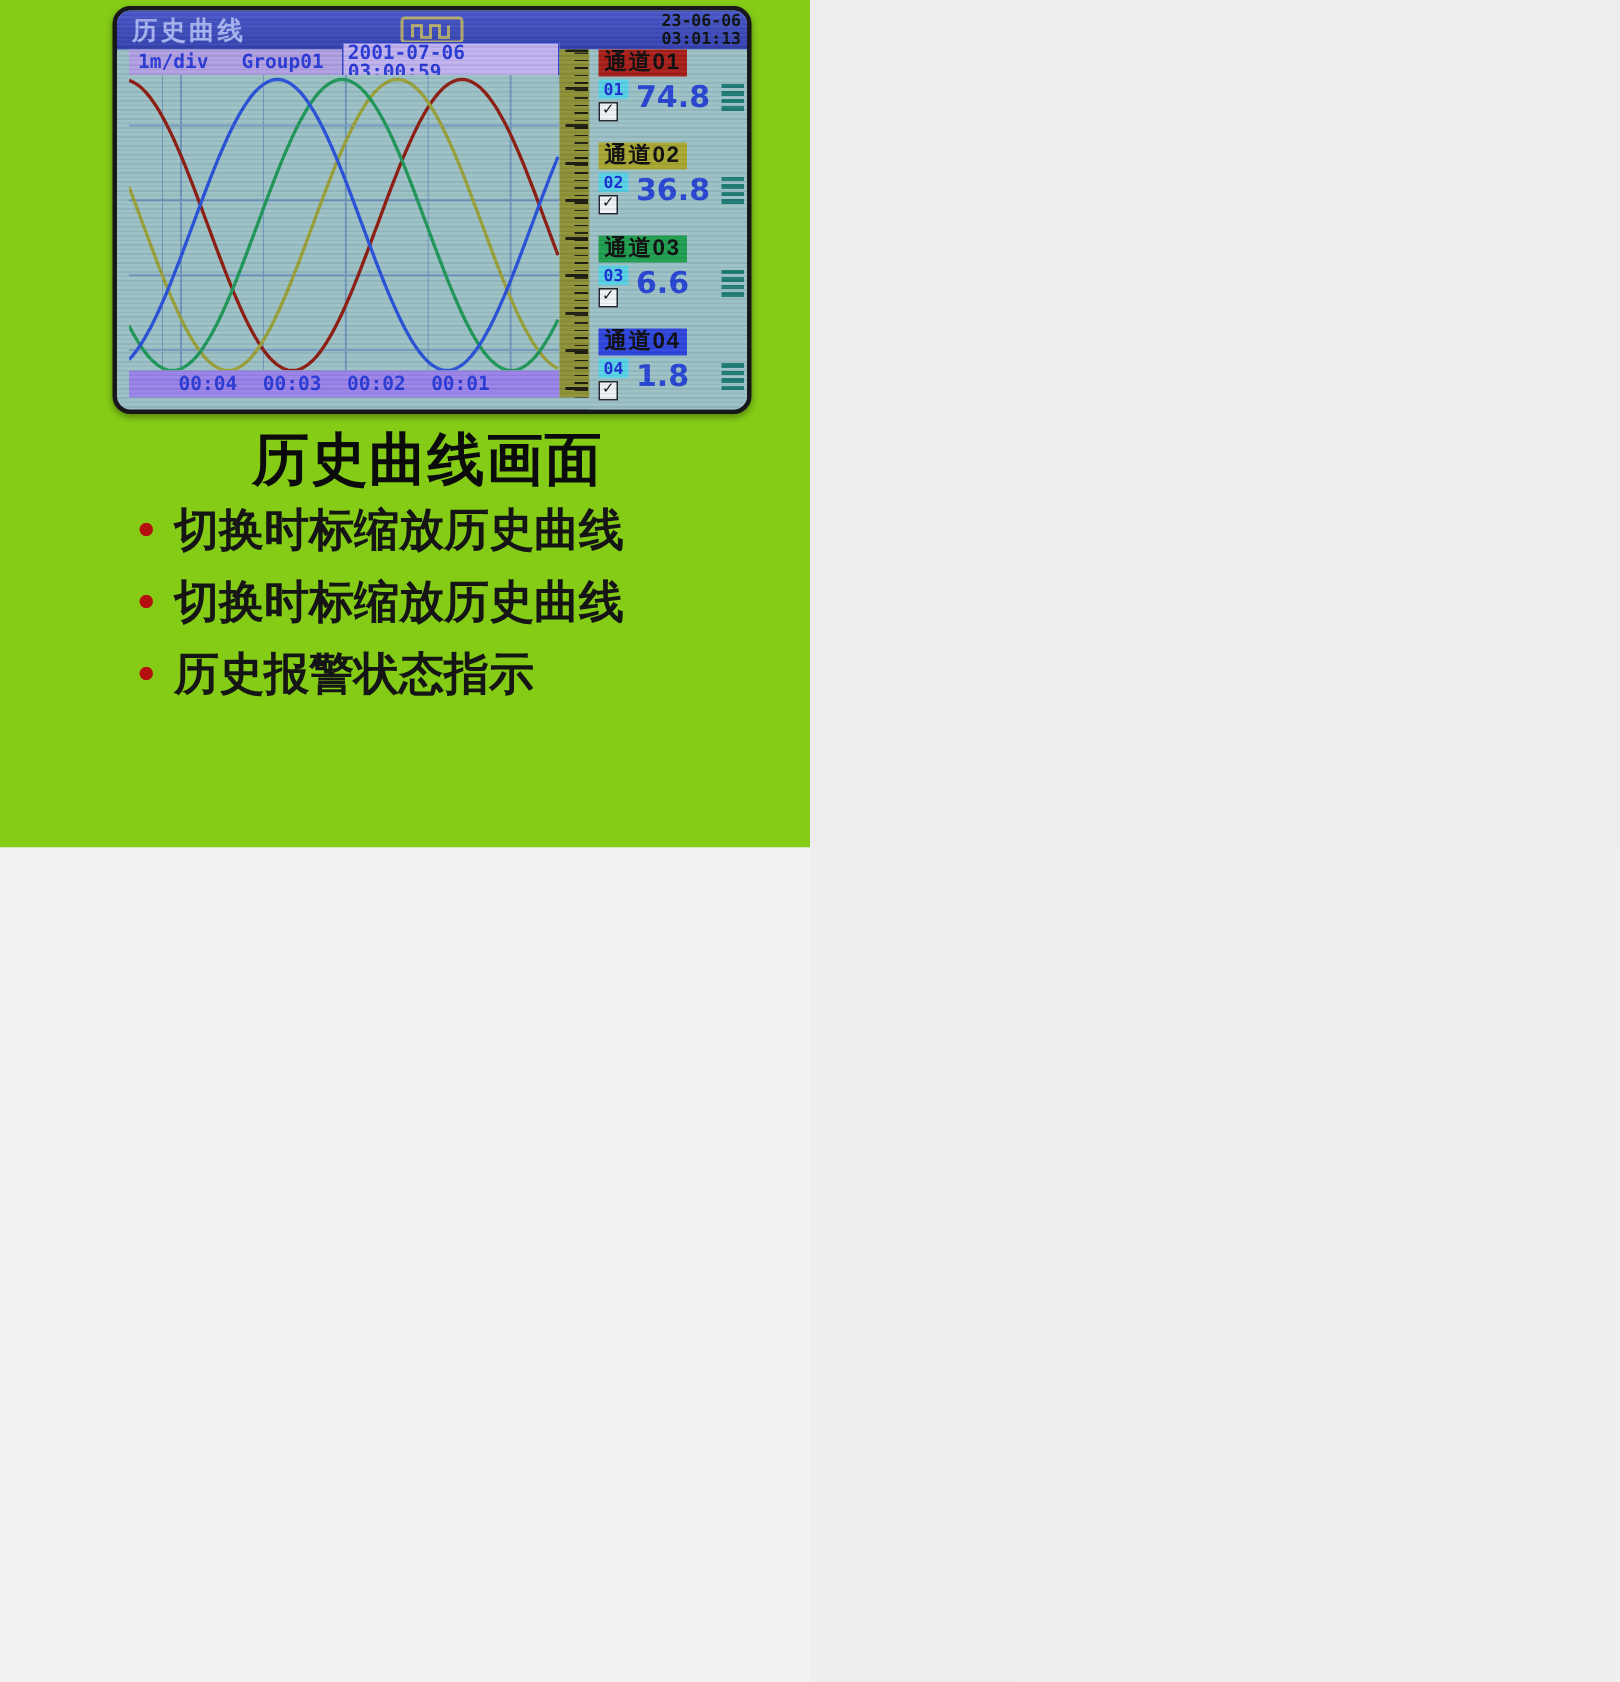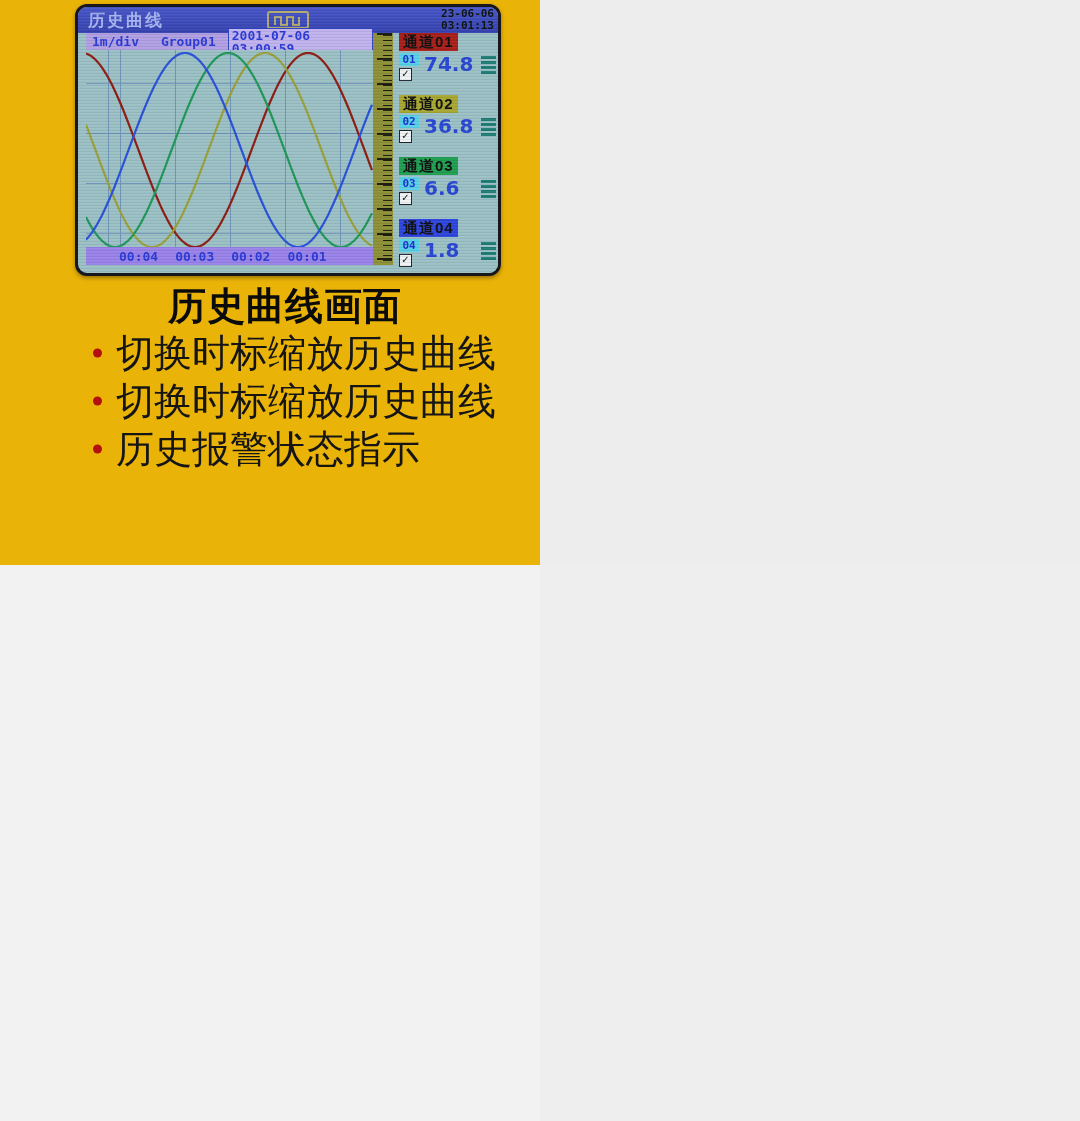--- a/index.html
+++ b/index.html
@@ -1,21 +1,21 @@
 <!DOCTYPE html>
 <html><head>
 <meta charset="utf-8">
 <style>
   html,body{margin:0;padding:0;}
   body{
     width:1080px;height:1121px;position:relative;background:#ededed;
     font-family:"Liberation Sans",sans-serif;overflow:hidden;
   }
   .quad{position:absolute;}
-  #q-tl{left:0;top:0;width:540px;height:565px;background:#eab308;}
+  #q-tl{left:0;top:0;width:540px;height:565px;background:#84cc16;}
   #q-tr{left:540px;top:0;width:540px;height:565px;background:#ededed;}
   #q-bl{left:0;top:565px;width:540px;height:556px;background:#f2f2f2;}
   #q-br{left:540px;top:565px;width:540px;height:556px;background:#eeeeee;}
 
   
   .screen{position:absolute;border:3px solid #17171c;border-radius:12px;overflow:hidden;
     box-shadow:0 2px 4px rgba(0,0,0,.35);}
   .screen::after{content:"";position:absolute;inset:0;pointer-events:none;
     background:repeating-linear-gradient(180deg,rgba(10,10,60,.07) 0 1px,rgba(255,255,255,.04) 1px 2px,transparent 2px 3px);}
   .titlebar{position:absolute;left:0;right:0;top:0;height:26px;
@@ -61,21 +61,21 @@
   .chkbox::after{content:"✓";}
   .chan-val{flex:1;color:#2947d2;font-size:20px;font-weight:700;margin-left:5px;
     font-family:"DejaVu Sans",sans-serif;line-height:22px;}
   .alarm{width:15px;height:19px;margin-top:3px;
     background:repeating-linear-gradient(180deg,#1f7d74 0 3px,transparent 3px 5px);}
 
   
   .caption{position:absolute;text-align:center;font-size:38px;font-weight:700;color:#0b0b0b;letter-spacing:1px;}
   #cap-history{left:75px;top:281px;width:420px;}
   .bullets{position:absolute;list-style:none;margin:0;padding:0;}
-  .bullets li{position:relative;padding-left:23px;font-size:38px;color:#151515;display:flex;align-items:center;white-space:nowrap;}
+  .bullets li{position:relative;padding-left:23px;font-size:30px;color:#151515;display:flex;align-items:center;white-space:nowrap;font-weight:bold;}
   .bullets li::before{content:"";position:absolute;left:0;top:50%;transform:translateY(-50%);
     width:9px;height:9px;border-radius:50%;background:#b51010;}
   #b-history{left:93px;top:329px;} #b-history li{height:48px;}
 </style>
 </head>
 <body>
 
 <div class="quad" id="q-tl">
   <div class="screen" id="scr-history">
     <div class="titlebar">

